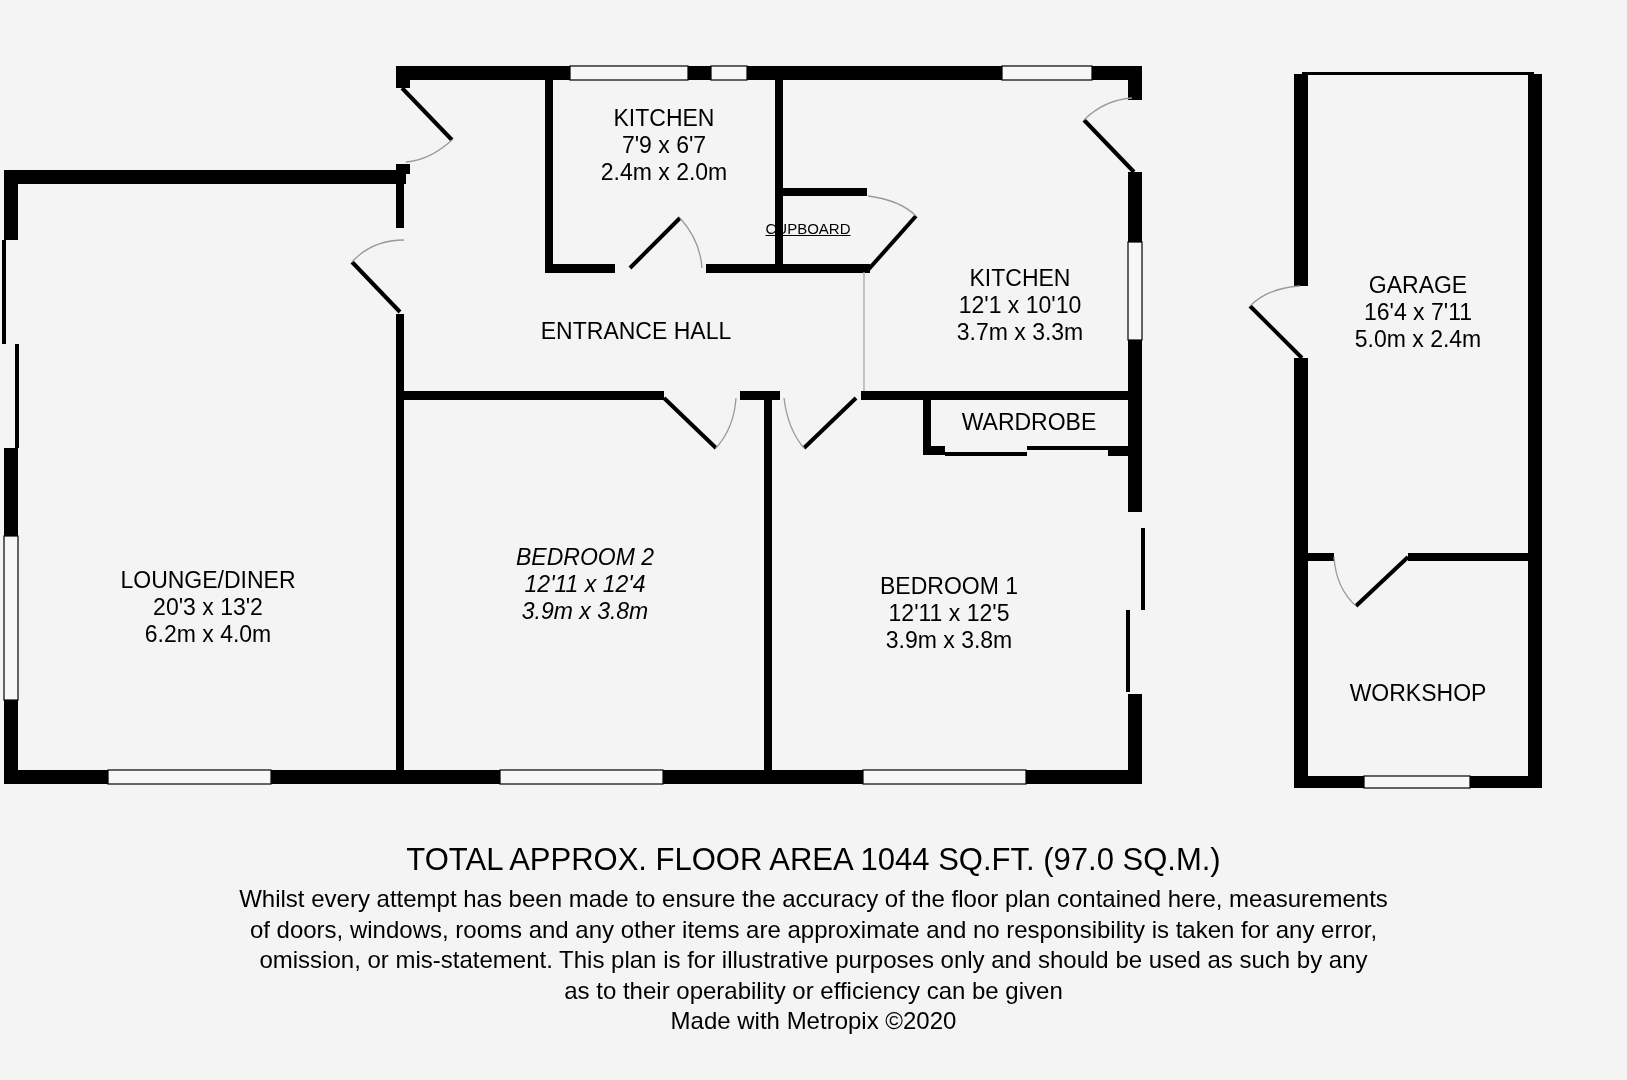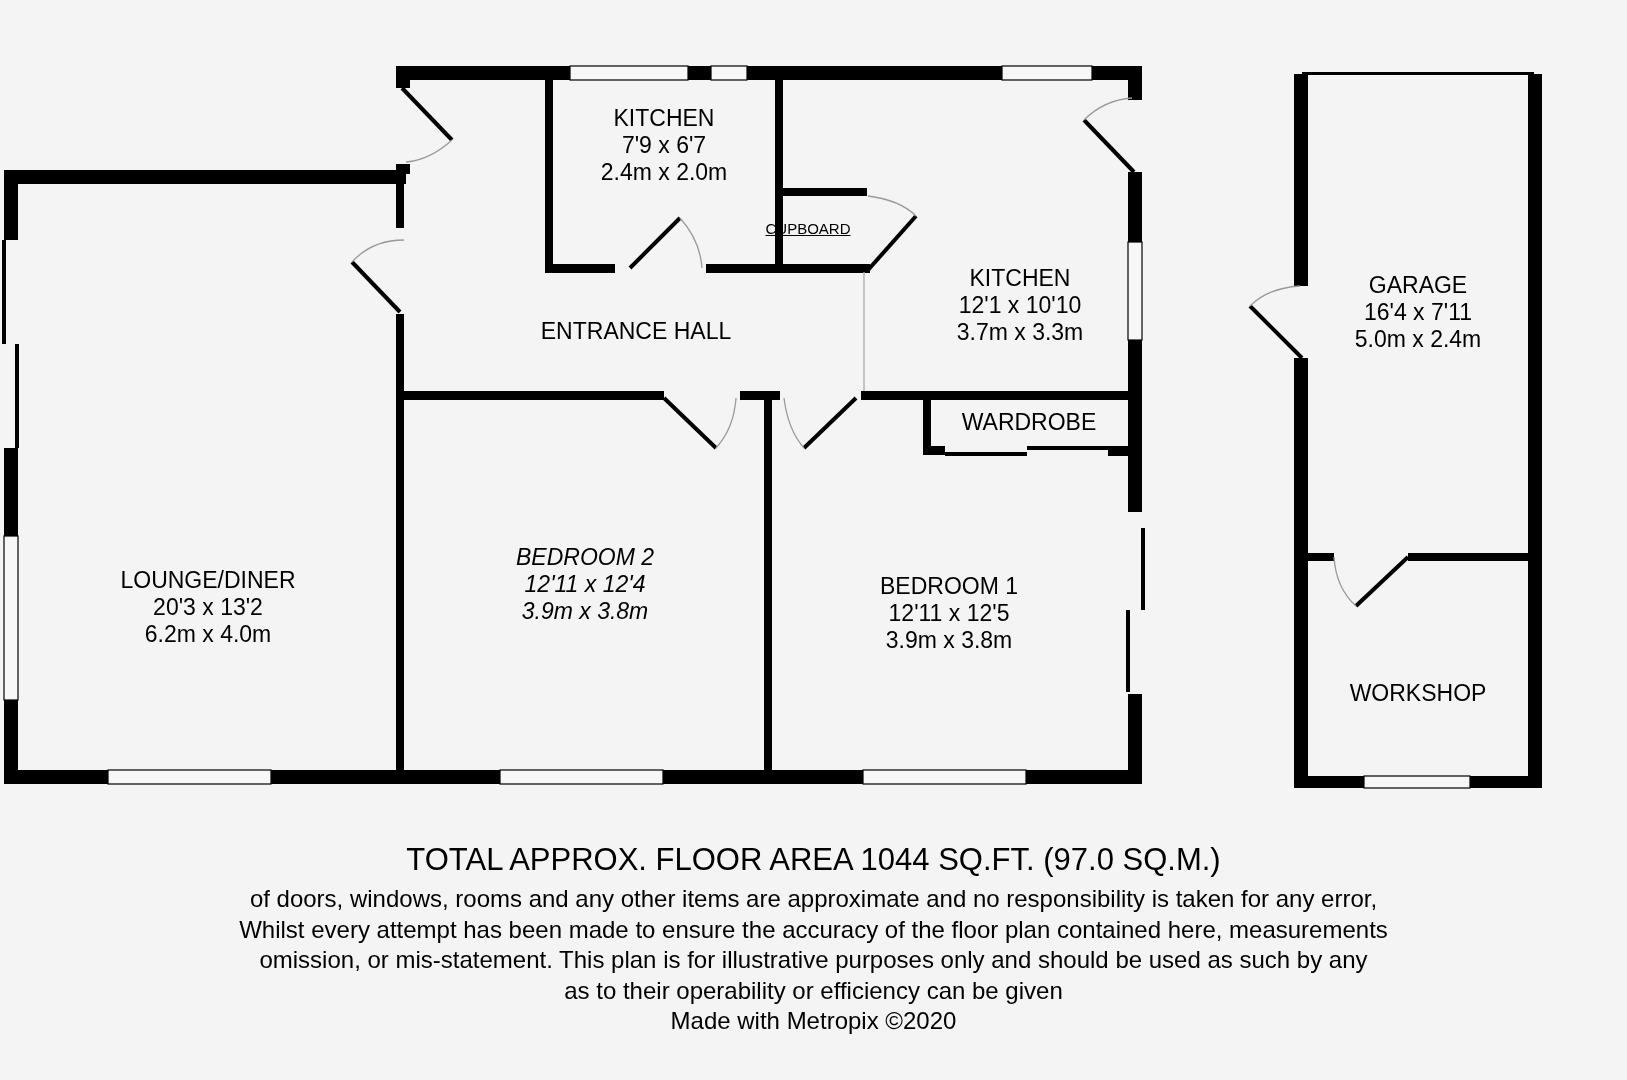--- a/index.html
+++ b/index.html
@@ -171,19 +171,19 @@
   <span class="n">16'4 x 7'11</span>
   <span class="n">5.0m x 2.4m</span>
 </div>
 <div class="label" style="left:1418px; top:680px;">
   <span class="n">WORKSHOP</span>
 </div>
 
 <div class="footer">
   <div class="total">TOTAL APPROX. FLOOR AREA 1044 SQ.FT. (97.0 SQ.M.)</div>
   <div class="disc">
+    <span>Whilst every attempt has been made to ensure the accuracy of the floor plan contained here, measurements</span>
     <span>of doors, windows, rooms and any other items are approximate and no responsibility is taken for any error,</span>
-    <span>Whilst every attempt has been made to ensure the accuracy of the floor plan contained here, measurements</span>
     <span>omission, or mis-statement. This plan is for illustrative purposes only and should be used as such by any</span>
     <span>as to their operability or efficiency can be given</span>
     <span>Made with Metropix ©2020</span>
   </div>
 </div>
 
 </body></html>

